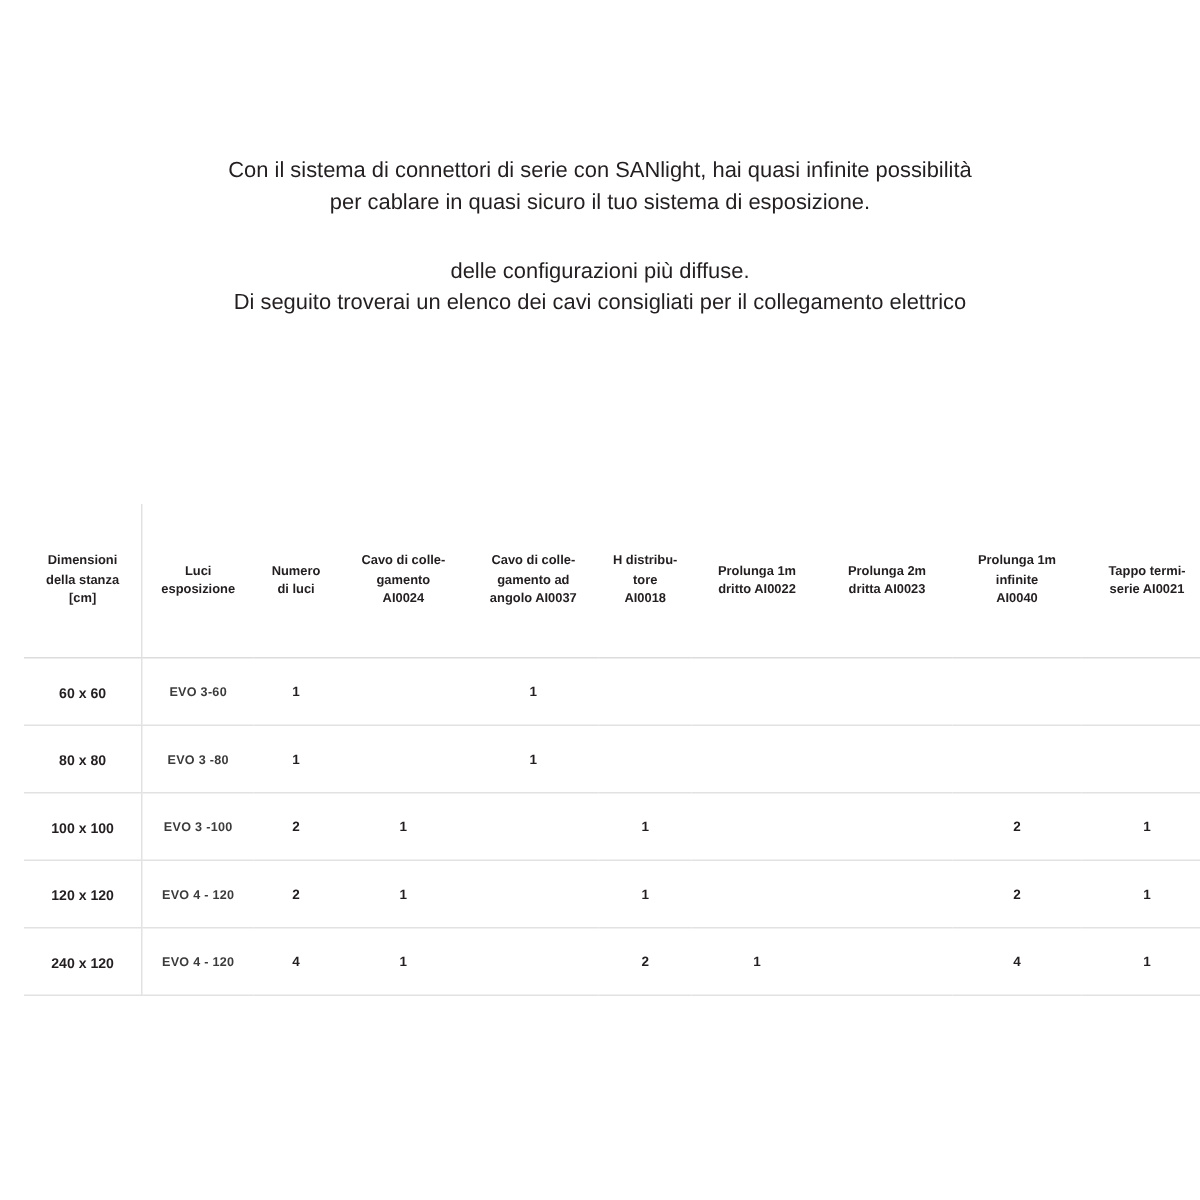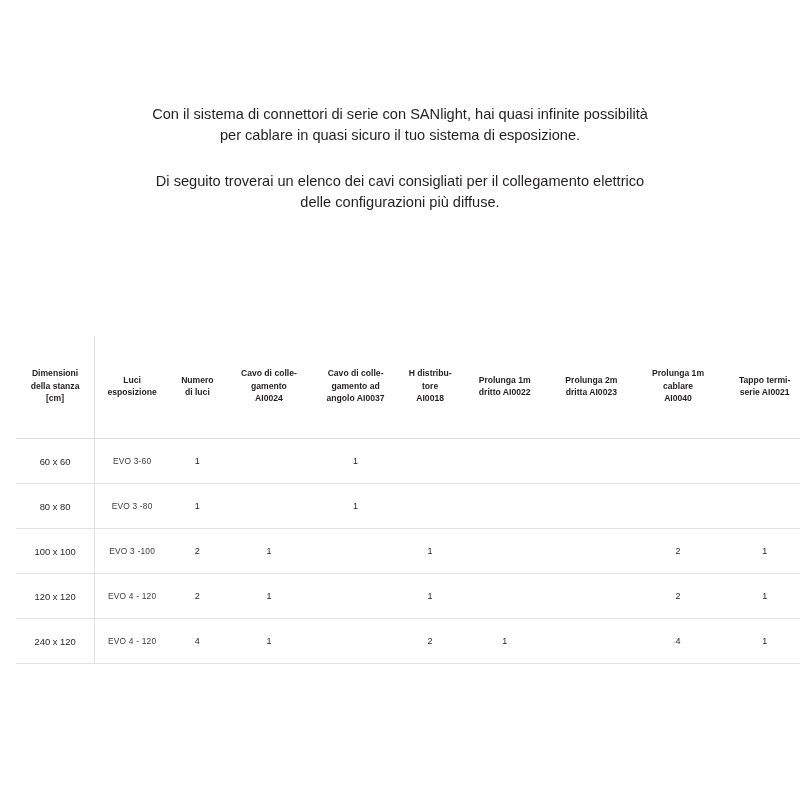--- a/index.html
+++ b/index.html
@@ -74,24 +74,25 @@
     height: 92px;
     padding-bottom: 6px;
   }
   table.cable-table thead th.col-dim {
     border-right: 1px solid #e2e2e2;
   }
   table.cable-table tbody td {
     height: 36px;
     font-size: 9px;
     color: #231f20;
+    font-weight: bold;
   }
   table.cable-table tbody td.c-dim {
     font-size: 9.4px;
-    font-weight: normal;
+    font-weight: bold;
     border-right: 1px solid #e2e2e2;
   }
   table.cable-table tbody td.c-lights {
     font-size: 8.4px;
     color: #3b3b3b;
     letter-spacing: .2px;
   }
   table.cable-table tbody tr:first-child td {
     border-top: none;
   }
@@ -112,22 +113,22 @@
 <body>
 
 <div class="page">
 
   <div class="intro">
     <div class="intro-block-1">
       <span class="intro-line">Con il sistema di connettori di serie con SANlight, hai quasi infinite possibilità</span>
       <span class="intro-line">per cablare in quasi sicuro il tuo sistema di esposizione.</span>
     </div>
     <div class="intro-block-2">
+      <span class="intro-line">delle configurazioni più diffuse.</span>
       <span class="intro-line">Di seguito troverai un elenco dei cavi consigliati per il collegamento elettrico</span>
-      <span class="intro-line">delle configurazioni più diffuse.</span>
     </div>
   </div>
 
   <div class="table-wrap">
     <table class="cable-table">
       <colgroup>
         <col class="w-dim">
         <col class="w-lights">
         <col class="w-num">
         <col class="w-cavo">
@@ -171,21 +172,21 @@
           <th>
             <span>Prolunga 1m</span><br>
             <span>dritto AI0022</span>
           </th>
           <th>
             <span>Prolunga 2m</span><br>
             <span>dritta AI0023</span>
           </th>
           <th>
             <span>Prolunga 1m</span><br>
-            <span>cablare</span><br>
+            <span>infinite</span><br>
             <span>AI0040</span>
           </th>
           <th>
             <span>Tappo termi-</span><br>
             <span>serie AI0021</span>
           </th>
         </tr>
       </thead>
       <tbody>
         <tr>

